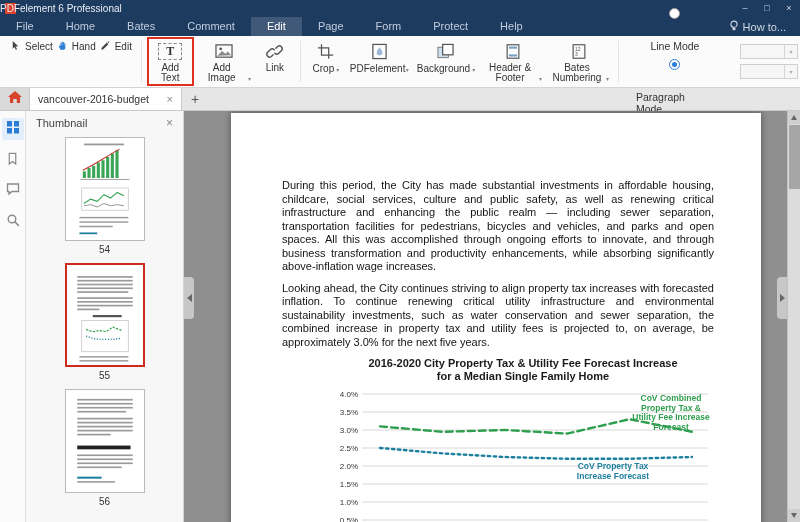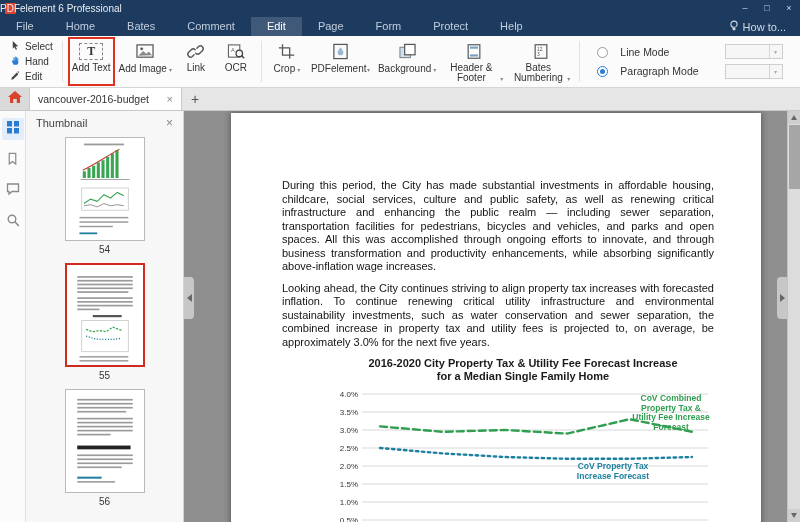--- a/index.html
+++ b/index.html
@@ -15,34 +15,34 @@
   .win-btn{width:22px;height:17px;color:#cfd8e3;font-size:9px;line-height:17px;text-align:center;}
 
   
   .menubar{height:19px;background:#1d3a5f;display:flex;align-items:stretch;font-size:11px;}
   .menu-item{padding:0 16px;line-height:19px;color:#c2cedd;}
   .menu-item.active{background:rgba(255,255,255,.16);color:#fff;}
   .howto{margin-left:auto;display:flex;align-items:center;gap:4px;color:#cfd8e3;padding:0 14px;}
 
   
   .ribbon{height:52px;background:#fbfbfb;border-bottom:1px solid #d5d5d5;display:flex;align-items:stretch;padding:1px 2px;}
-  .small-tools{display:flex;flex-direction:column;justify-content:space-around;padding:2px 2px 2px 6px;}
+  .small-tools{display:flex;flex-direction:row;justify-content:space-around;padding:2px 2px 2px 6px;}
   .small-tool{display:flex;align-items:center;gap:4px;font-size:10px;color:#333;height:14px;padding:0 2px;}
   .vsep{width:1px;background:#e3e3e3;margin:4px 5px;}
   .big-btn{display:flex;flex-direction:column;align-items:center;justify-content:flex-start;
            padding:4px 4px 2px;min-width:40px;font-size:10px;color:#333;}
   .big-btn .icon{height:21px;display:flex;align-items:center;justify-content:center;}
   .lblwrap{display:flex;align-items:flex-end;gap:2px;margin-top:1px;}
   .big-btn .lbl{text-align:center;line-height:10px;max-width:54px;}
   .dd::after{content:"▾";font-size:6px;color:#888;}
   .big-btn.highlighted{border:2px solid #e0301e;padding:2px 2px 0;}
   .dashed-t{width:24px;height:17px;border:1px dashed #888;display:flex;align-items:center;justify-content:center;
             font-family:"Liberation Serif",serif;font-weight:bold;font-size:12px;color:#333;}
   .mode-group{display:flex;flex-direction:column;justify-content:center;gap:7px;padding:0 12px;font-size:10.5px;color:#333;}
-  .mode-row{display:flex;align-items:center;gap:12px;}
+  .mode-row{display:flex;align-items:center;gap:21px;flex-direction:column;}
   .radio{width:11px;height:11px;border:1px solid #9a9a9a;border-radius:50%;background:#fff;position:relative;}
   .radio.checked{border-color:#2b7cd3;}
   .radio.checked::after{content:"";position:absolute;left:2px;top:2px;width:5px;height:5px;border-radius:50%;background:#2b7cd3;}
   .combo-col{display:flex;flex-direction:column;justify-content:center;gap:5px;margin-left:14px;}
   .combo{width:58px;height:15px;border:1px solid #cfcfcf;background:#f6f6f6;display:flex;}
   .combo .cbox{flex:1;}
   .combo .carr{width:13px;border-left:1px solid #d6d6d6;display:flex;align-items:center;justify-content:center;}
   .combo .carr::after{content:"▾";font-size:6px;color:#aaa;}
 
   
@@ -183,33 +183,20 @@
               <path d="M8.5 12.5l-1.8 1.8a3 3 0 0 1-4.2-4.2l3-3a3 3 0 0 1 4.2 0"></path>
               <path d="M11.5 5.5l1.8-1.8a3 3 0 0 1 4.2 4.2l-3 3a3 3 0 0 1-4.2 0"></path>
             </g>
           </svg>
       </div>
       <div class="lblwrap">
           <span class="lbl">Link</span>
         </div>
     </div>
 
-    <div class="big-btn">
-      <div class="icon">
-        <svg width="20" height="17" viewBox="0 0 20 18">
-            <rect x="2" y="2" width="12" height="13" fill="none" stroke="#666" stroke-width="1.2"></rect>
-            <text x="4.6" y="9.5" font-size="6" fill="#666">A</text>
-            <circle cx="13.5" cy="11" r="3.4" fill="#fff" fill-opacity="0.85" stroke="#444" stroke-width="1.4"></circle>
-            <path d="M16 13.5l2.2 2.2" stroke="#444" stroke-width="1.6" stroke-linecap="round"></path>
-          </svg>
-      </div>
-      <div class="lblwrap">
-          <span class="lbl">OCR</span>
-        </div>
-    </div>
 
     <div class="vsep"></div>
 
     <div class="big-btn">
       <div class="icon">
         <svg width="18" height="17" viewBox="0 0 20 18">
             <g stroke="#555" stroke-width="1.4" fill="none">
               <path d="M5 1v12h13"></path>
               <path d="M1 5h12v12"></path>
             </g>

